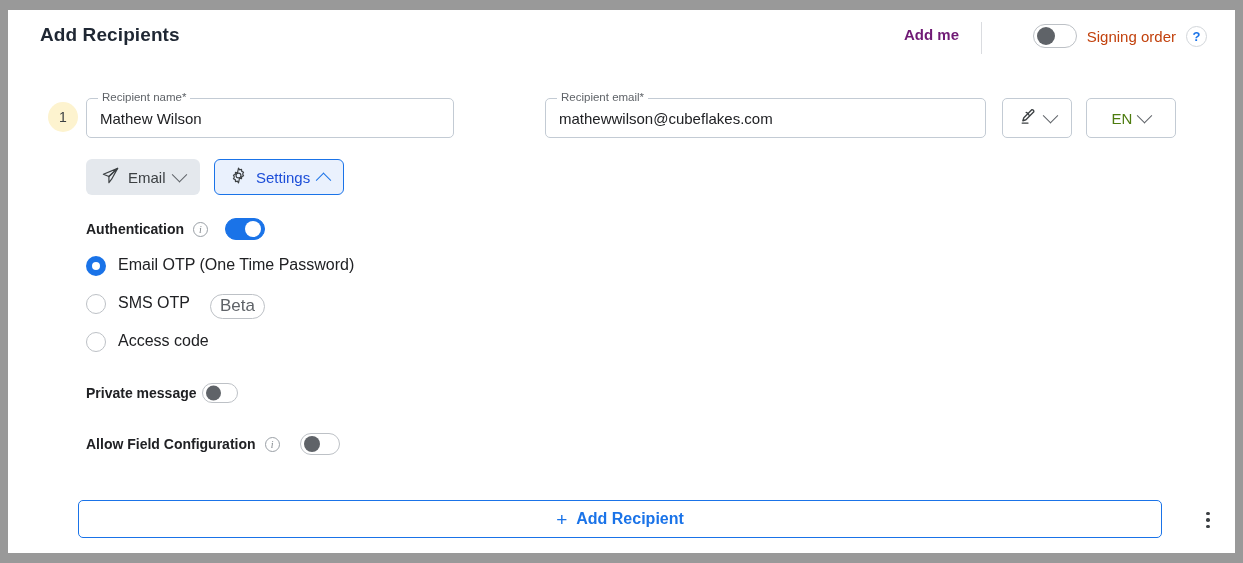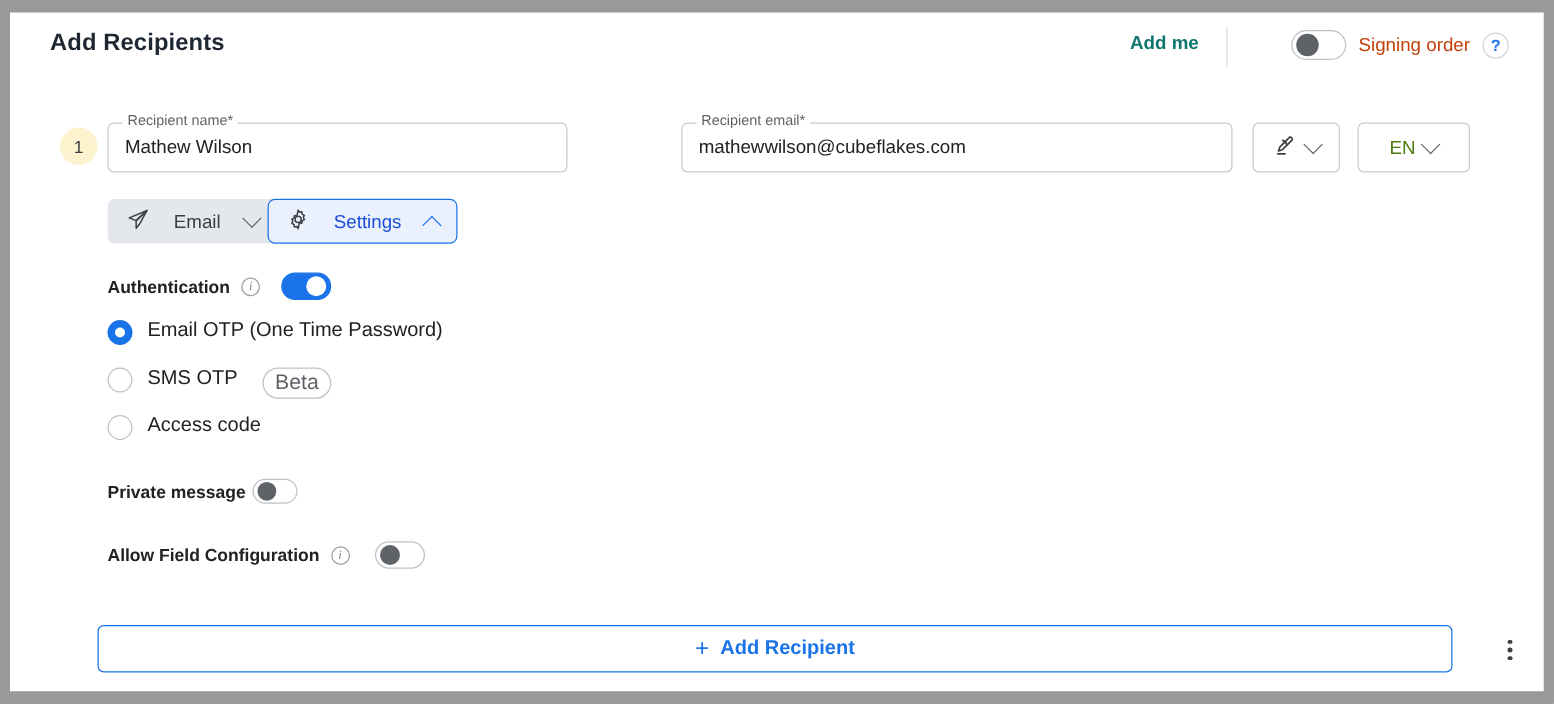--- a/index.html
+++ b/index.html
@@ -33,21 +33,21 @@
     left: 32px; top: 14px;
     font-size: 19px;
     font-weight: bold;
     color: #1f2733;
     letter-spacing: .1px;
   }
   .add-me {
     position: absolute;
     right: 276px; top: 16px;
     font-size: 15px;
-    color: #0f766e;
+    color: #701a75;
     font-weight: bold;
     cursor: pointer;
   }
   .hdr-divider {
     position: absolute;
     right: 253px; top: 12px;
     width: 1px; height: 32px;
     background: #dadce0;
   }
   .signing-wrap {
@@ -178,21 +178,21 @@
     border-right-color: #1a73e8;
     border-bottom-color: #1a73e8;
   }
 
   
   .pill {
     position: absolute;
     height: 36px;
     border-radius: 6px;
     display: flex; align-items: center;
-    gap: 19px;
+    gap: 8px;
     padding: 0 14px;
     cursor: pointer;
     font-size: 15px;
   }
   #email-pill {
     left: 78px; top: 149px;
     background: #e4e8ed;
     color: #3c4043;
     border: 1px solid transparent;
   }

